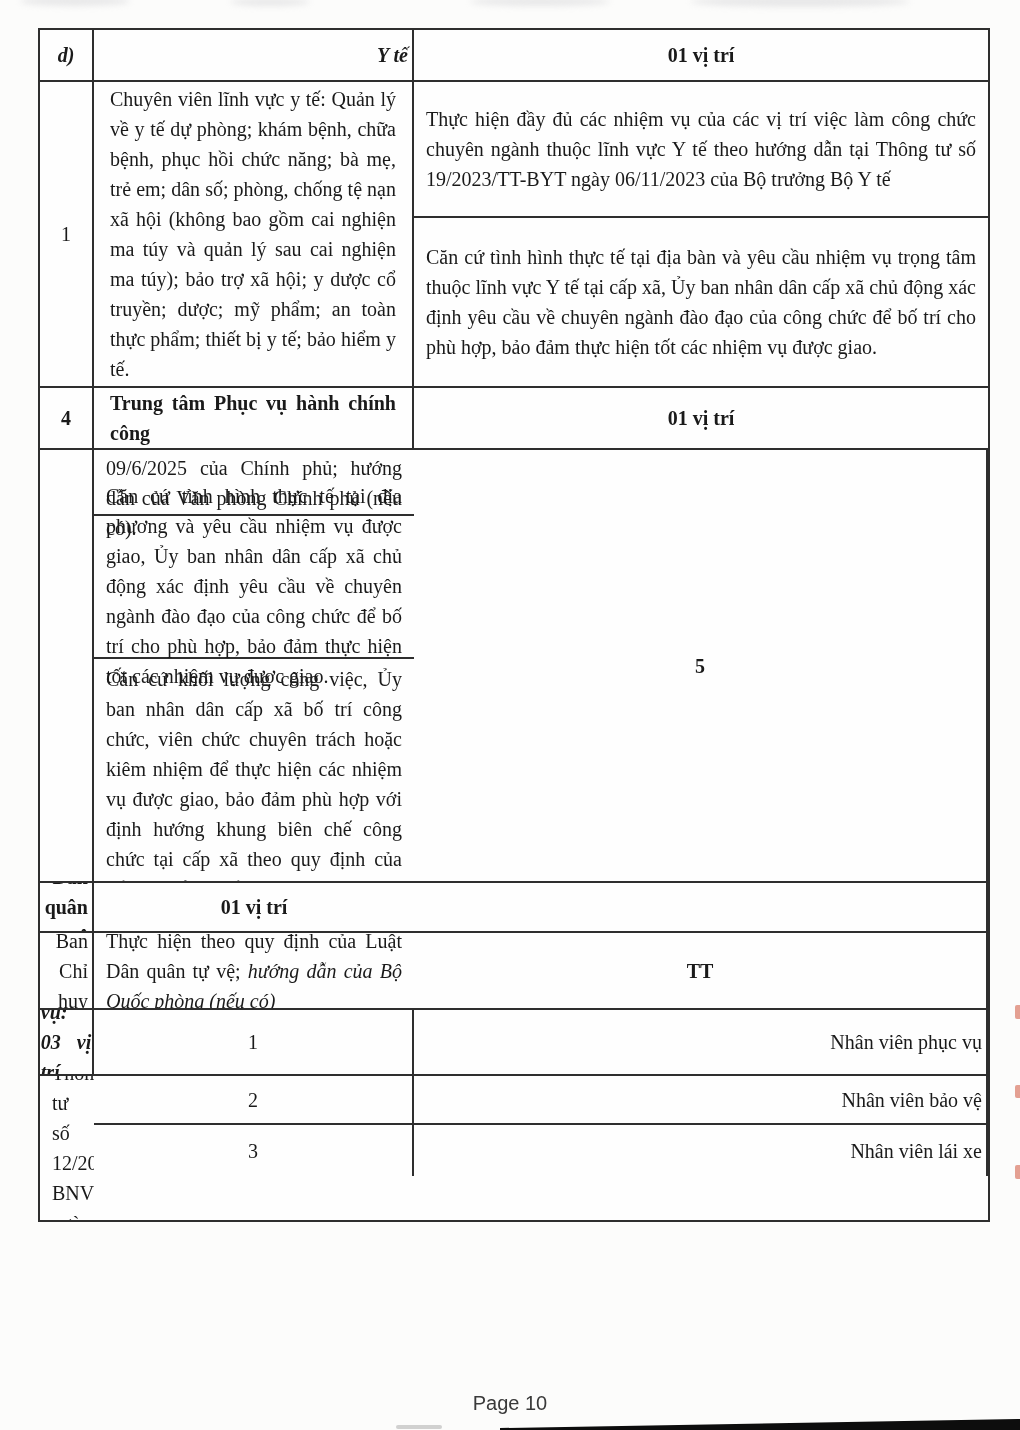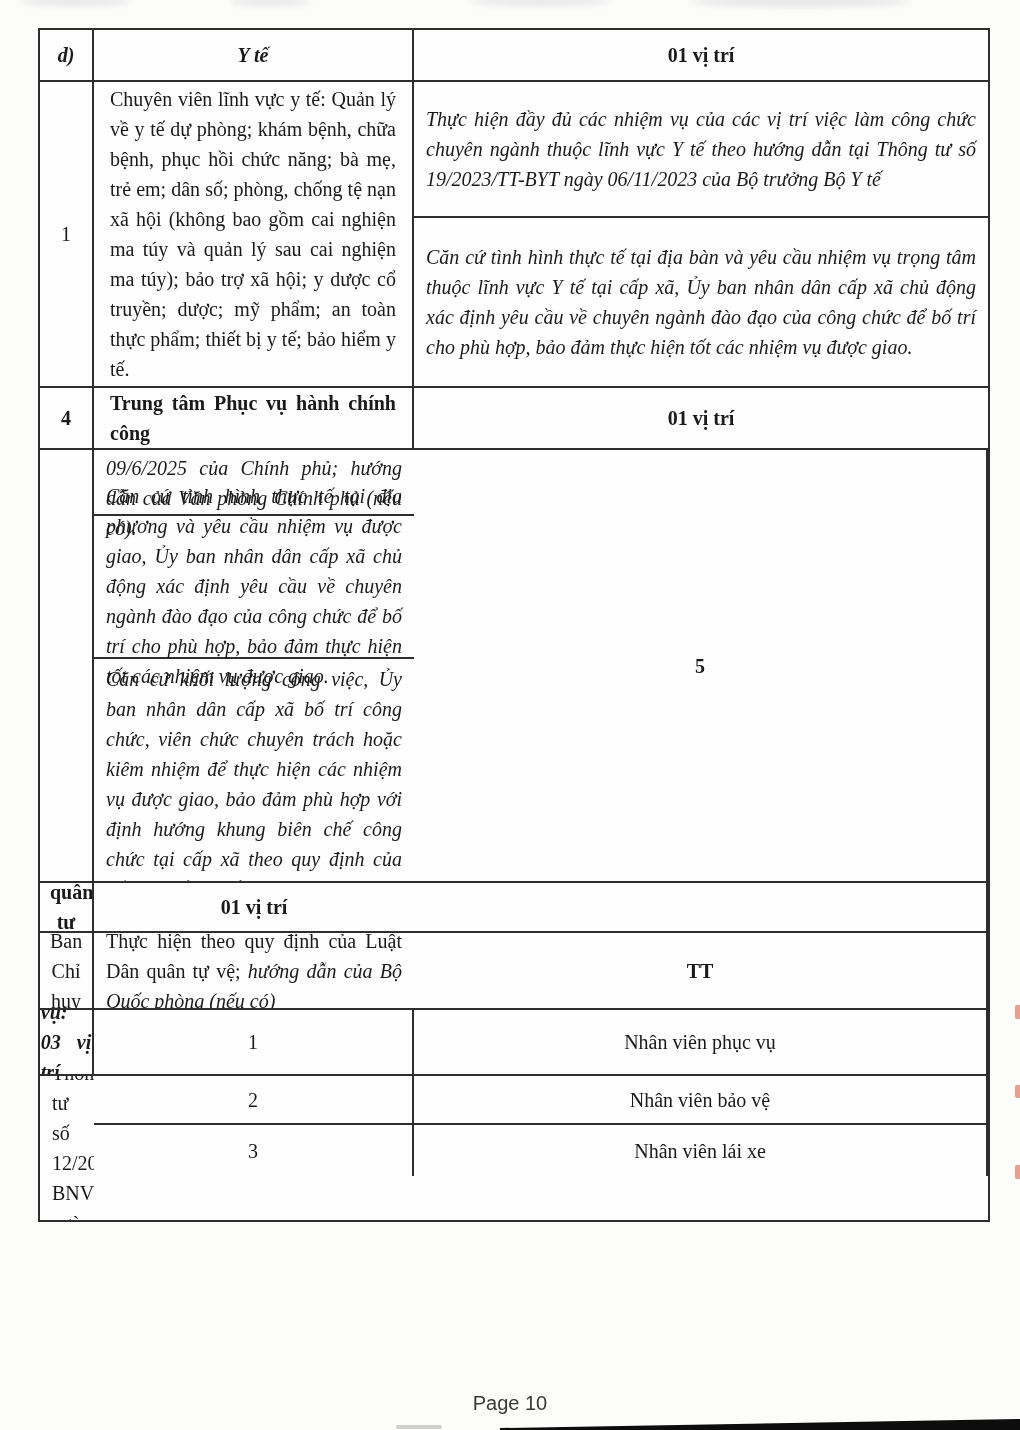--- a/index.html
+++ b/index.html
@@ -37,27 +37,27 @@
     box-sizing:border-box;
     display:flex;
     flex-direction:column;
     justify-content:center;
     overflow:hidden;
   }
   .br{border-right:2px solid var(--line);}
   .bb{border-bottom:2px solid var(--line);}
   .num{align-items:center;text-align:center;}
   .name{padding:4px 16px;text-align:justify;text-justify:inter-word;}
-  .name-plain{padding:4px 10px;text-align:center;}
+  .name-plain{padding:4px 4px;text-align:right;}
   .desc{padding:5px 12px;text-align:justify;text-justify:inter-word;}
   .count{align-items:center;text-align:center;font-weight:700;}
   .bold{font-weight:700;}
   .bolditalic{font-weight:700;font-style:italic;}
   .center{align-items:center;font-style:italic;}
-  .stack{display:flex;box-sizing:border-box;font-style:italic;}
+  .stack{display:flex;box-sizing:border-box;}
   .stack > .sub{
     box-sizing:border-box;
     display:flex;flex-direction:column;justify-content:center;
     padding:5px 12px;
     text-align:justify;text-justify:inter-word;
   }
   .stack > .sub.divider{border-bottom:2px solid var(--line);}
   .span3{grid-row:span 3;}
   .h136{height:136px;flex:none;}
   .h113{height:93px;flex:none;}

